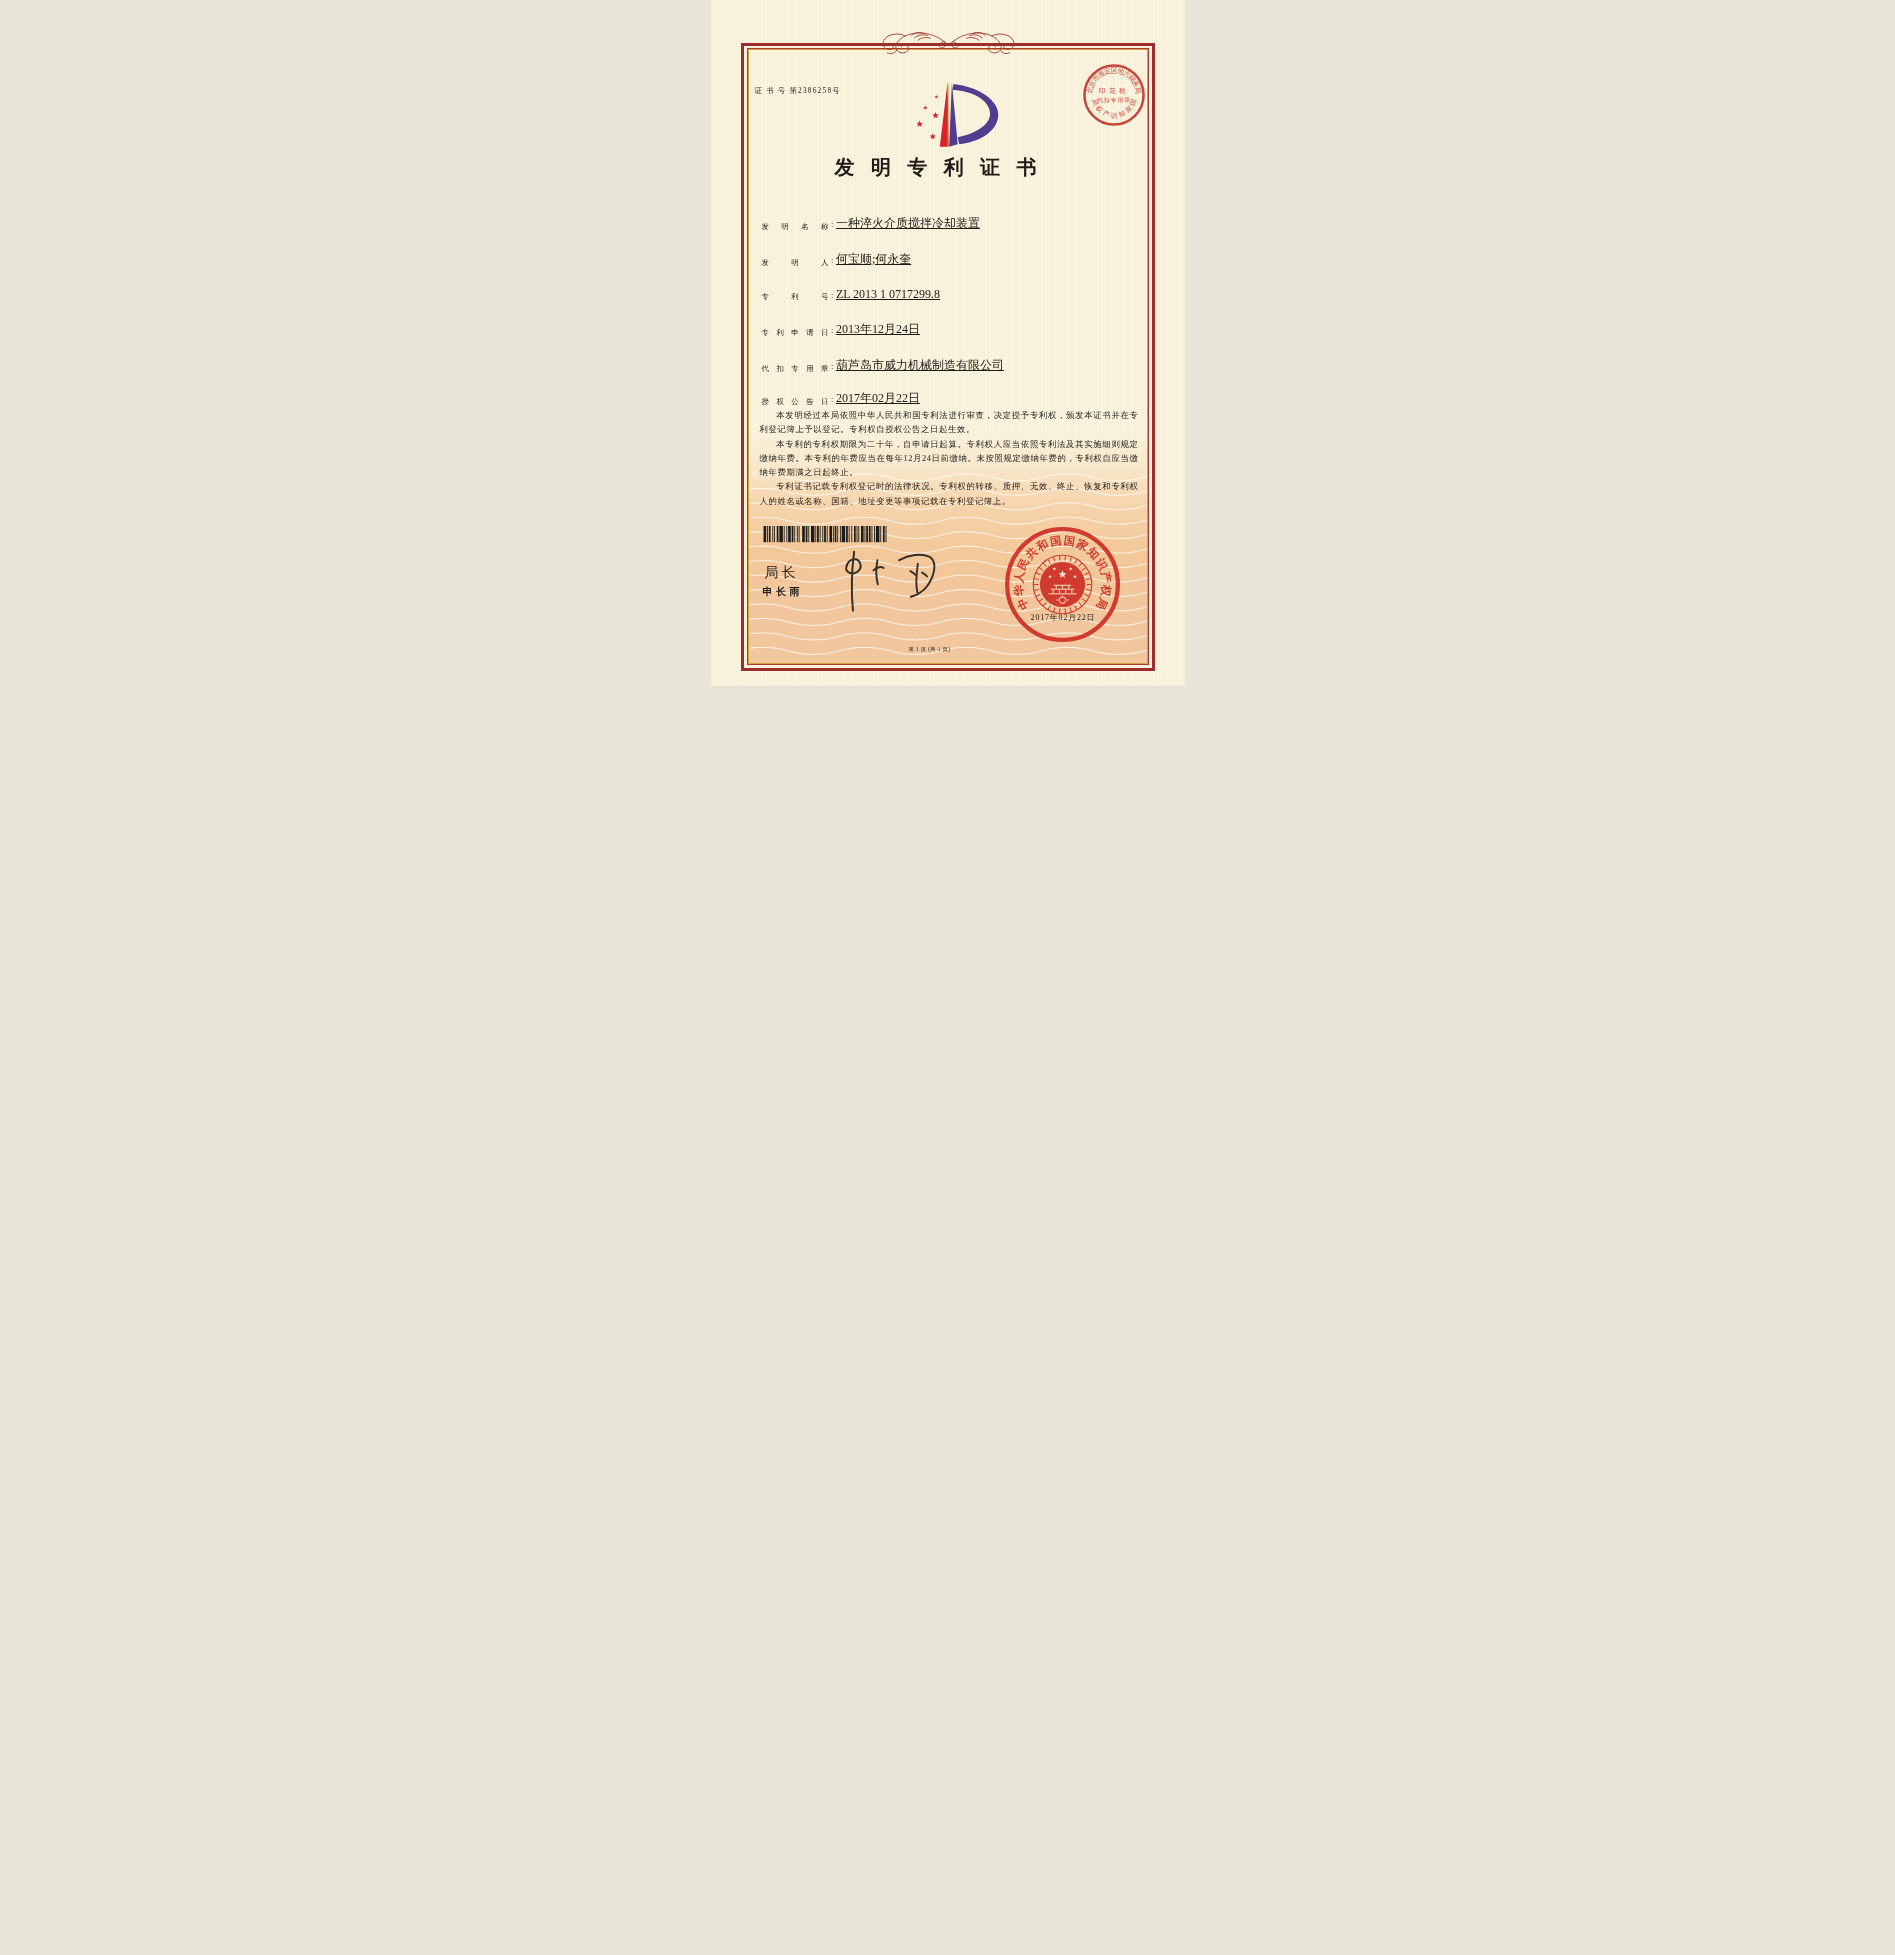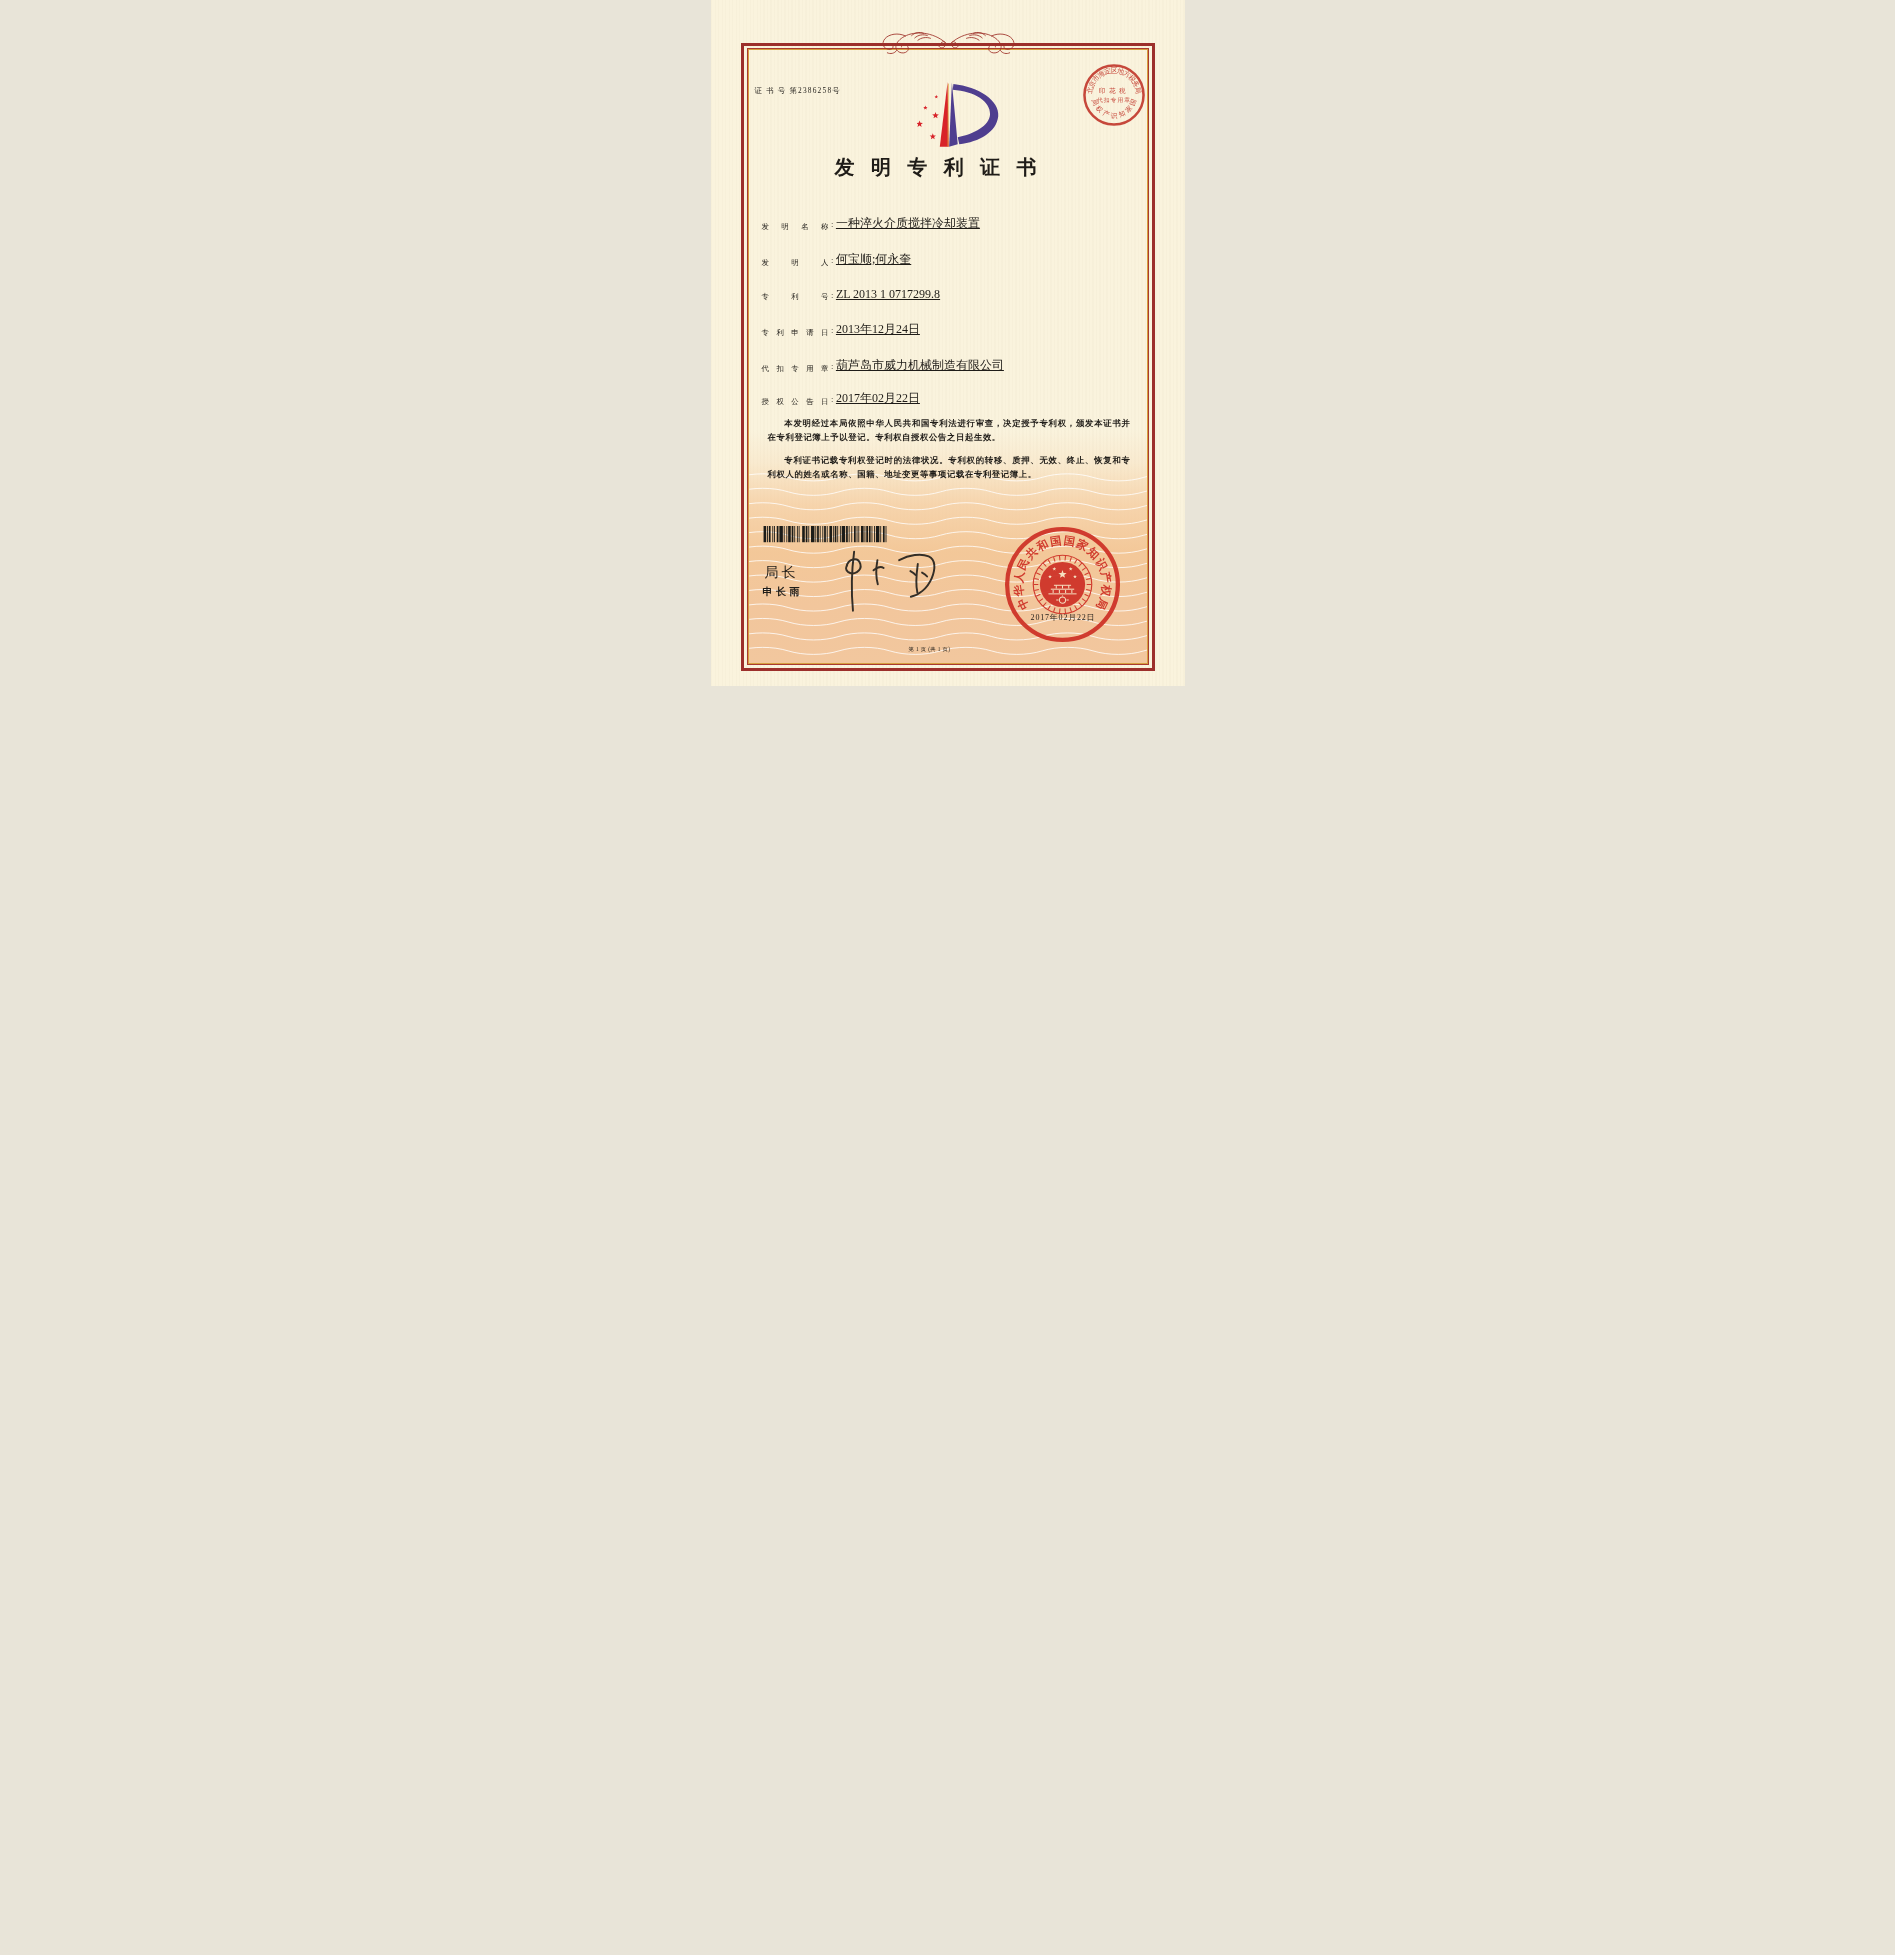--- a/index.html
+++ b/index.html
@@ -21,21 +21,21 @@
   svg.dragons{position:absolute;left:163px;top:30px;z-index:6;}
   .cert-number{position:absolute;left:44px;top:86px;z-index:4;font-size:7.4px;letter-spacing:1.2px;text-align:center;}
   svg.logo{position:absolute;left:206px;top:75px;z-index:4;}
   .title{position:absolute;left:124px;top:154px;z-index:4;font-size:20px;font-weight:700;
     letter-spacing:16.4px;white-space:nowrap;}
   .field{position:absolute;left:51px;z-index:4;font-size:7.4px;white-space:nowrap;}
   .field .lbl{display:inline-block;width:67px;text-align:justify;text-align-last:justify;vertical-align:bottom;}
   .field .val{font-size:12px;text-decoration:underline;}
   .paragraphs{position:absolute;left:49px;top:409px;width:379px;z-index:4;
     font-size:8.4px;line-height:14.3px;letter-spacing:0.6px;text-align:justify;}
-  .paragraphs p{margin:8px;text-indent:2em;font-weight:bold;}
+  .paragraphs p{margin:0;text-indent:2em;}
   svg.barcode{position:absolute;left:52px;top:526px;z-index:4;}
   .signer-title{position:absolute;left:54px;top:564px;z-index:4;font-size:14px;letter-spacing:3.1px;}
   .signer-name{position:absolute;left:52px;top:585px;z-index:4;font-size:10px;letter-spacing:3.5px;font-weight:bold;}
   svg.signature{position:absolute;left:129px;top:547px;z-index:6;}
   svg.seal{position:absolute;left:293px;top:526px;z-index:3;opacity:.93;}
   .issue-date{position:absolute;left:288px;top:612px;width:129px;z-index:6;
     font-size:8px;letter-spacing:0.8px;text-align:center;white-space:nowrap;}
   svg.stamp{position:absolute;left:368px;top:60px;z-index:3;opacity:.92;}
   .footer{position:absolute;left:180px;top:646px;width:78px;z-index:4;
     font-size:5.3px;letter-spacing:0.4px;text-align:center;white-space:nowrap;}
@@ -114,20 +114,21 @@
   </div>
   <div class="field" style="top:357px">
     <span class="lbl">代扣专用章</span><span>：</span><span class="val">葫芦岛市威力机械制造有限公司</span>
   </div>
   <div class="field" style="top:390px">
     <span class="lbl">授权公告日</span><span>：</span><span class="val">2017年02月22日</span>
   </div>
 
   <div class="paragraphs">
     <p>本发明经过本局依照中华人民共和国专利法进行审查，决定授予专利权，颁发本证书并在专利登记簿上予以登记。专利权自授权公告之日起生效。</p>
+    <p>本专利的专利权期限为二十年，自申请日起算。专利权人应当依照专利法及其实施细则规定缴纳年费。本专利的年费应当在每年12月24日前缴纳。未按照规定缴纳年费的，专利权自应当缴纳年费期满之日起终止。</p>
     <p>专利证书记载专利权登记时的法律状况。专利权的转移、质押、无效、终止、恢复和专利权人的姓名或名称、国籍、地址变更等事项记载在专利登记簿上。</p>
   </div>
 
   <svg class="barcode" width="124" height="17" id="barcode" viewBox="0 0 318 44">
       <rect x="0.00" y="0" width="6.81" height="42" fill="#1b1b18"></rect>
       <rect x="9.09" y="0" width="2.27" height="42" fill="#1b1b18"></rect>
       <rect x="13.63" y="0" width="4.54" height="42" fill="#1b1b18"></rect>
       <rect x="22.71" y="0" width="2.27" height="42" fill="#1b1b18"></rect>
       <rect x="27.26" y="0" width="2.27" height="42" fill="#1b1b18"></rect>
       <rect x="34.07" y="0" width="4.54" height="42" fill="#1b1b18"></rect>

